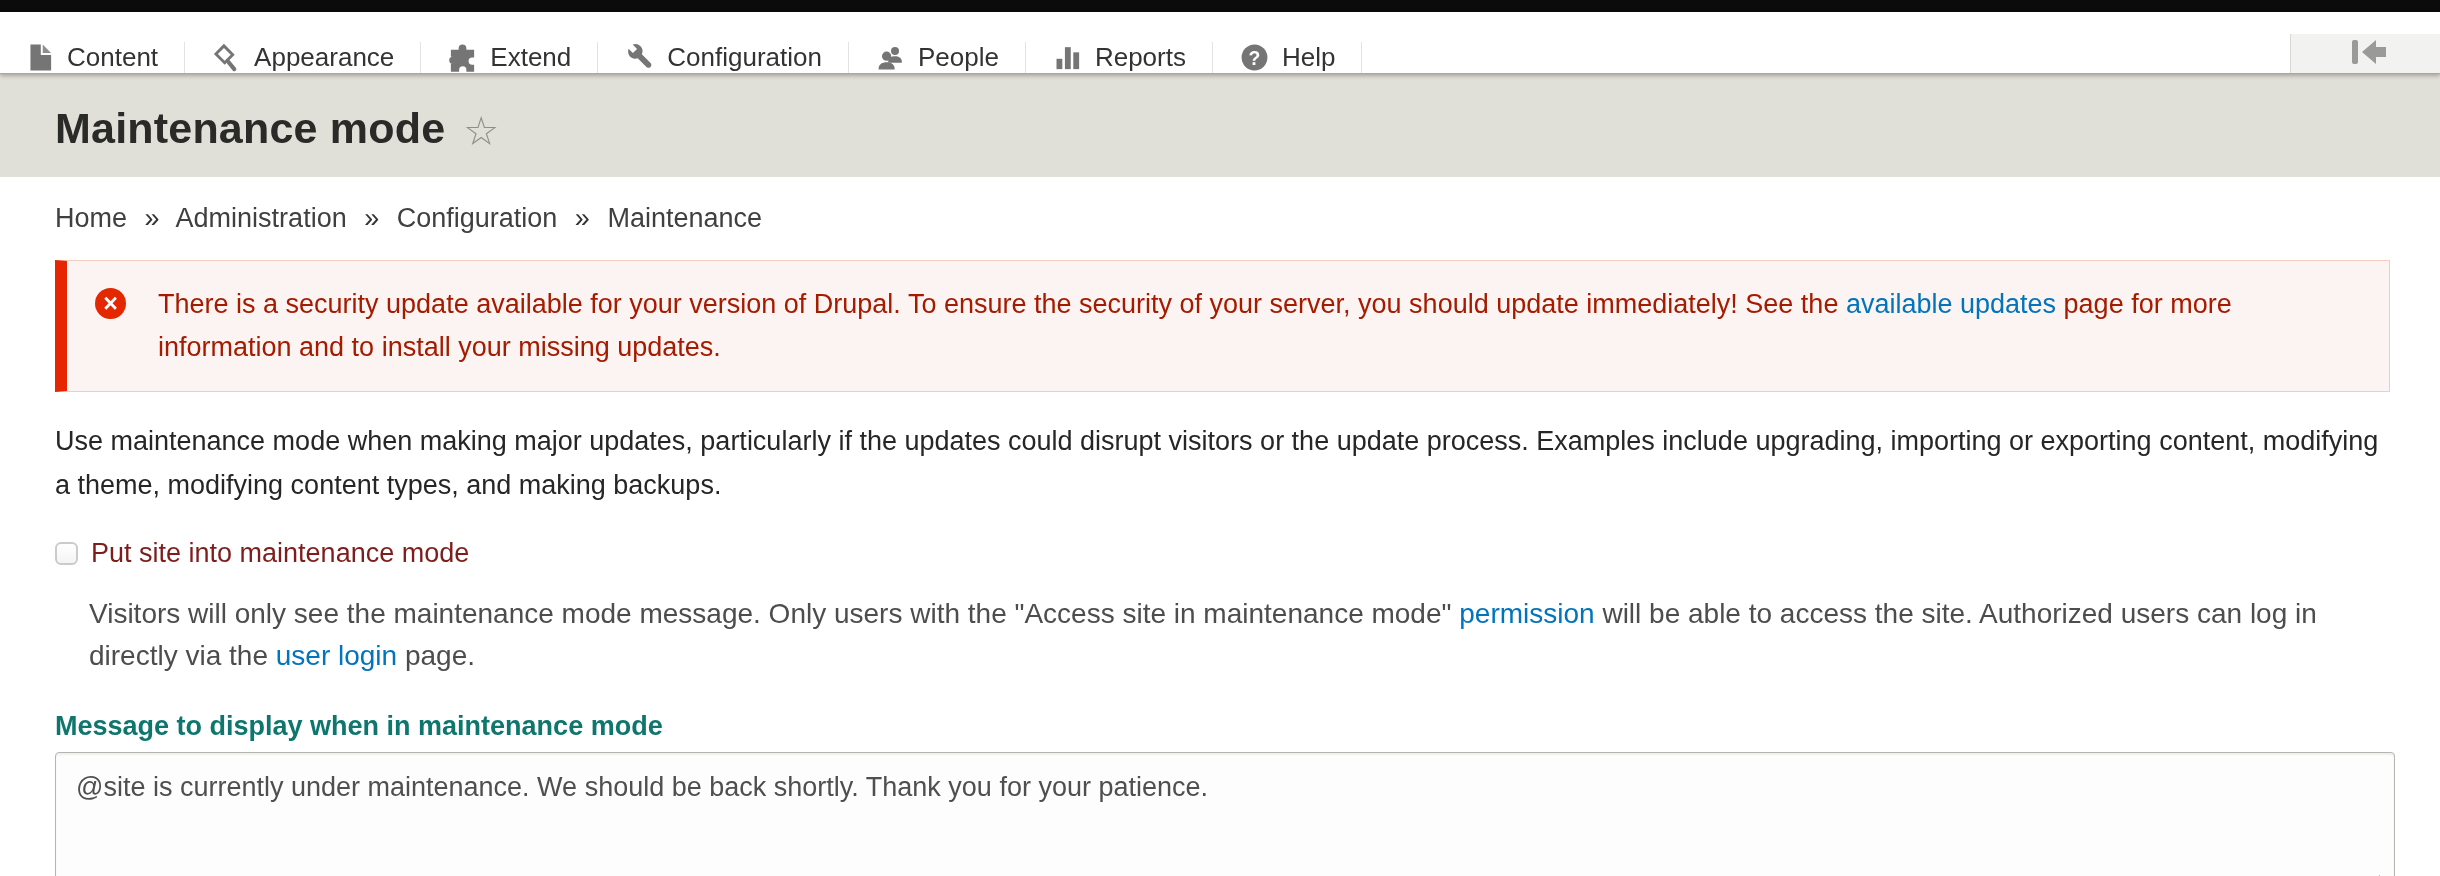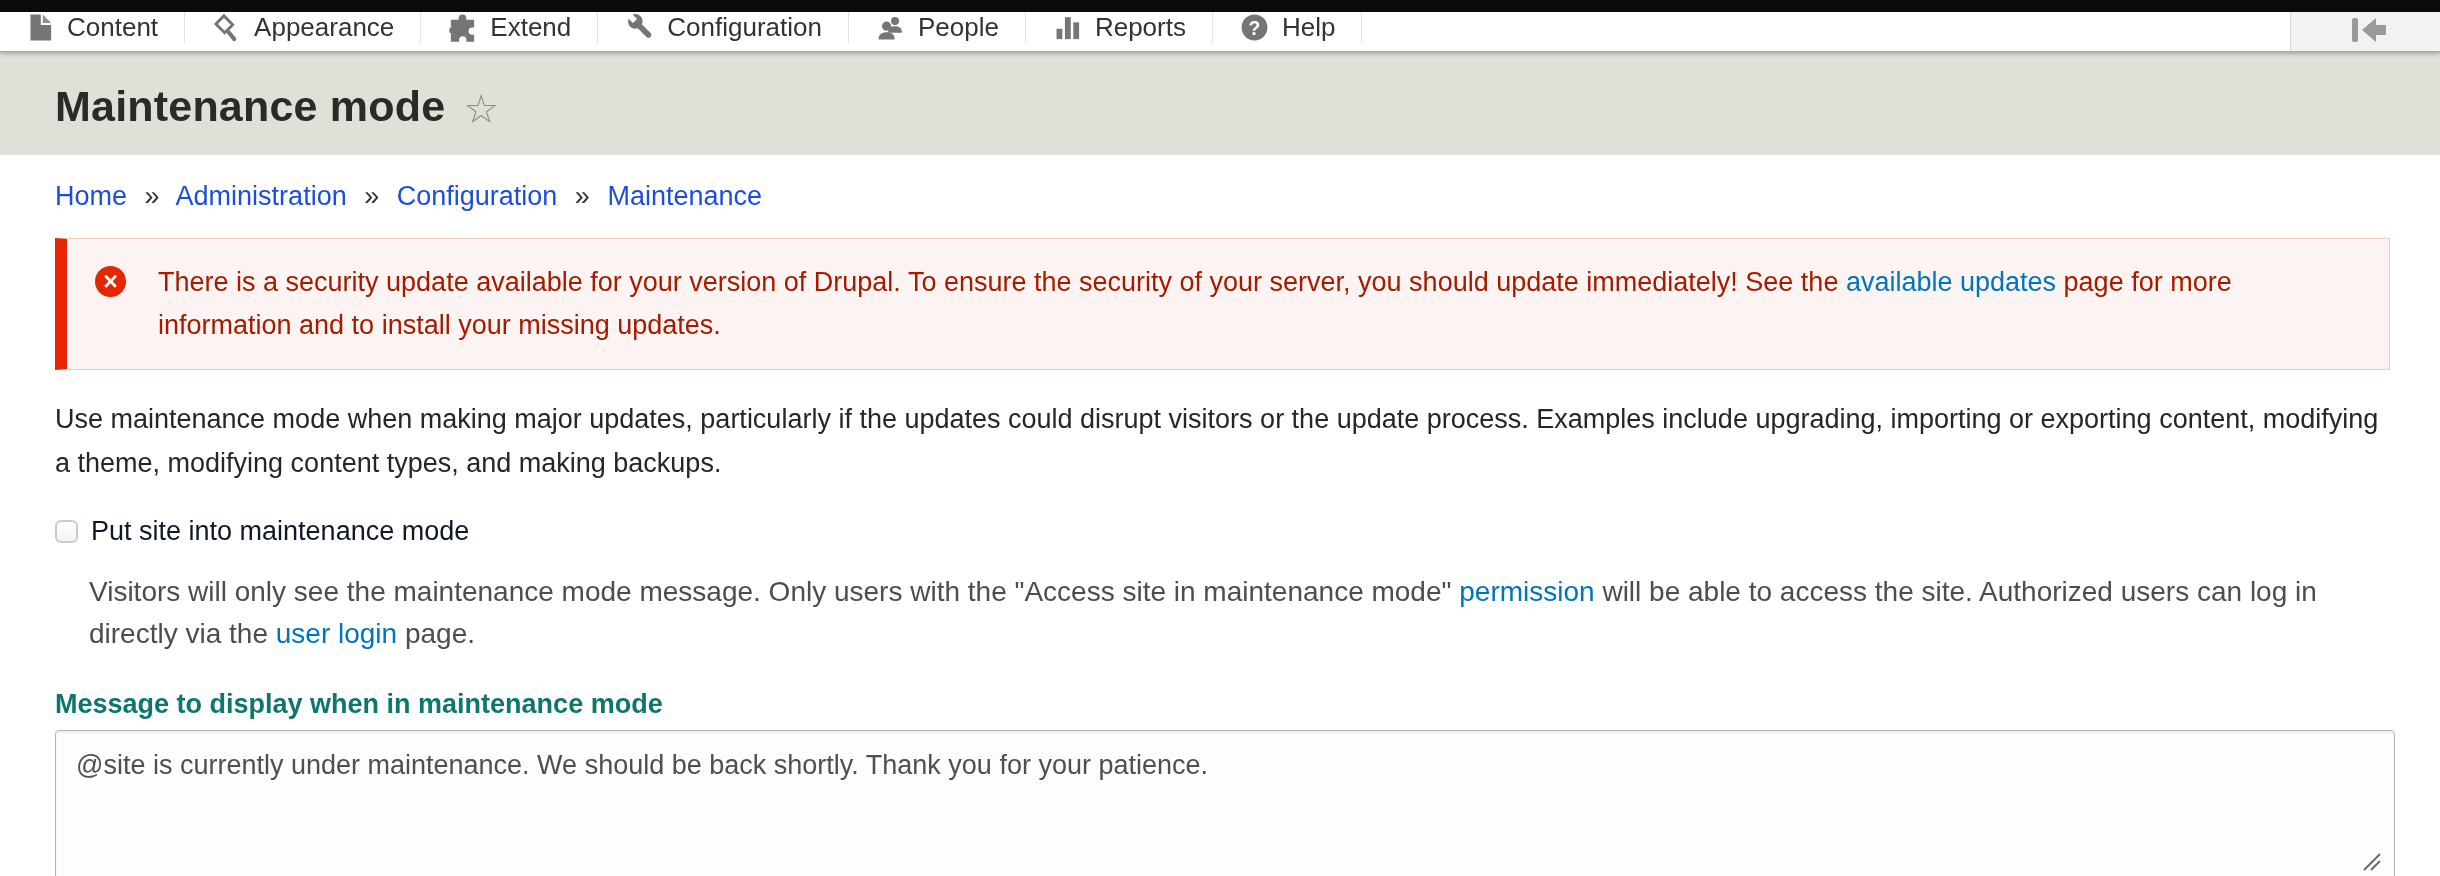--- a/index.html
+++ b/index.html
@@ -3,21 +3,21 @@
 <meta charset="utf-8">
 <style>
   * { margin:0; padding:0; box-sizing:border-box; }
   html,body { width:2440px; height:876px; background:#fff; overflow:hidden;
     font-family:"Liberation Sans","DejaVu Sans",sans-serif; }
 
   
   .top-strip { height:12px; background:#0b0b0b; width:100%; }
 
   
-  .toolbar { height:40px; background:#fff; display:flex; align-items:flex-start;
+  .toolbar { height:62px; background:#fff; display:flex; align-items:flex-end;
     border-bottom:1px solid #a8a8a3; box-shadow:0 2px 4px rgba(0,0,0,.25); position:relative; z-index:5; }
   .toolbar .tab { display:flex; align-items:center; gap:12px; padding:0 26px;
     border-right:1px solid #e3e3e3; text-decoration:none; color:#333; font-size:26px; cursor:pointer; }
   .toolbar .tab:first-child { padding-left:24px; }
   .toolbar .ticon { display:flex; align-items:center; }
   .toolbar .ticon svg { width:31px; height:31px; }
   .toolbar-spacer { flex:1; }
   .collapse-btn { width:150px; background:#f2f2f0; border:none; border-left:1px solid #d8d8d4;
     display:flex; align-items:center; justify-content:center; cursor:pointer; }
   .collapse-btn svg { width:56px; height:36px; }
@@ -27,38 +27,38 @@
     padding:6px 0 0 55px; }
   .page-header h1 { font-size:43px; font-weight:bold; color:#2a2a28; letter-spacing:.2px; }
   .star { margin-left:18px; font-family:"DejaVu Sans",sans-serif; font-size:40px; color:#8f8f8a;
     line-height:1; cursor:pointer; margin-top:4px; }
   .star::before { content:"☆"; }
 
   
   main { padding:0 50px 0 55px; }
 
   .breadcrumb { margin-top:26px; font-size:27px; }
-  .breadcrumb a { color:#1d4ed8; text-decoration:none; cursor:pointer; }
+  .breadcrumb a { color:#404040; text-decoration:none; cursor:pointer; }
   .breadcrumb .sep { color:#333; margin:0 10px; }
 
   .error-box { margin-top:26px; background:#fcf4f2; border:1px solid #f2cdbf;
     border-left:12px solid #e62600; padding:22px 28px; display:flex; gap:32px;
     align-items:flex-start; color:#a51b00; font-size:27px; line-height:1.6; }
   .error-icon { flex:0 0 auto; width:31px; height:31px; border-radius:50%; background:#e32700;
     color:#fff; display:flex; align-items:center; justify-content:center;
     font-size:25px; font-weight:bold; margin-top:5px; }
   .error-icon::before { content:"×"; line-height:1; }
   .error-box a { color:#0074bd; text-decoration:none; cursor:pointer; }
 
   .intro { margin-top:28px; font-size:27px; line-height:1.62; color:#262626; max-width:2330px; }
 
   .checkbox-row { margin-top:30px; display:flex; align-items:center; gap:13px; }
   .checkbox-row input[type=checkbox] { appearance:none; -webkit-appearance:none; width:23px; height:23px;
     border:2px solid #cbcbcb; border-radius:6px; background:linear-gradient(#fff,#f4f4f4); cursor:pointer; }
-  .checkbox-row label { font-size:27px; color:#0f172a; cursor:pointer; }
+  .checkbox-row label { font-size:27px; color:#7f1d1d; cursor:pointer; }
 
   .checkbox-desc { margin-top:24px; margin-left:34px; font-size:28px; color:#4d4d4d; line-height:1.5; }
   .checkbox-desc a { color:#0074bd; text-decoration:none; cursor:pointer; }
 
   .field-label { margin-top:34px; font-size:27px; font-weight:bold; color:#0f766e; }
 
   .textarea-wrap { position:relative; margin-top:10px; }
   textarea.message { width:2340px; height:150px; resize:none; border:1px solid #b5b5b0;
     border-radius:4px; background:#fdfdfd; padding:16px 20px; font-size:27px; color:#4f4f4f;
     font-family:"Liberation Sans","DejaVu Sans",sans-serif; line-height:1.4;

